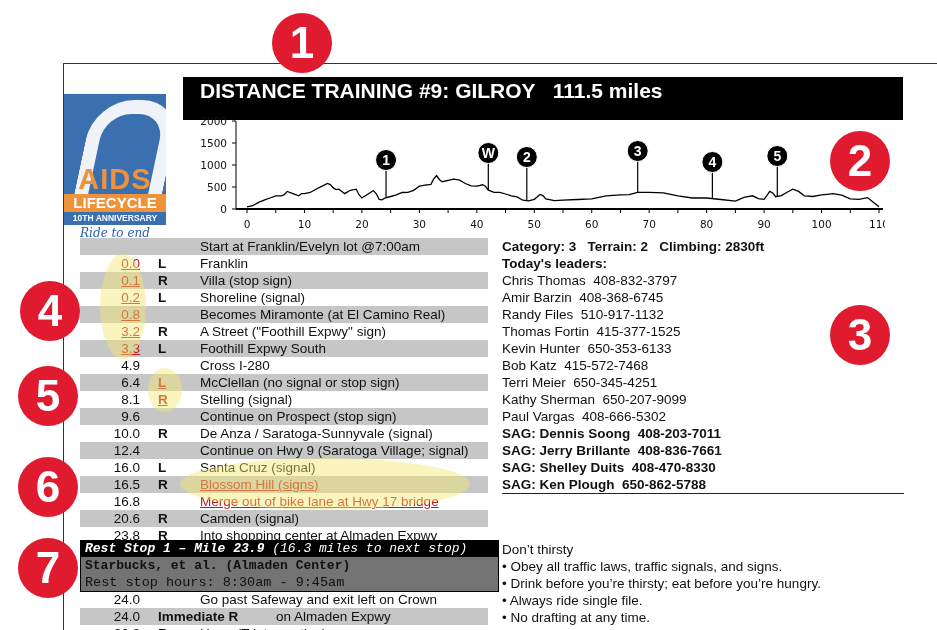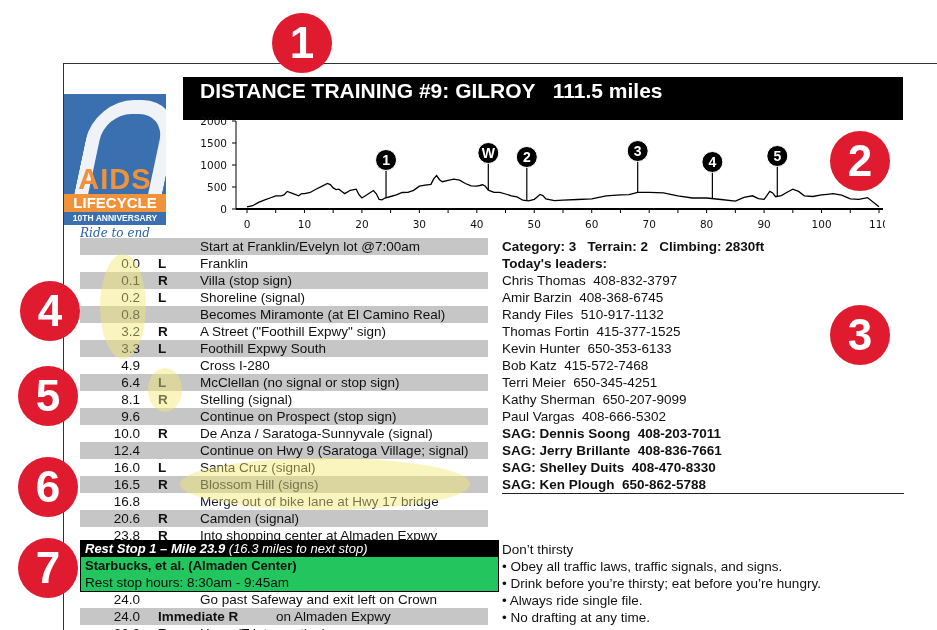--- a/index.html
+++ b/index.html
@@ -16,22 +16,22 @@
   .profile { position:absolute; left:185px; top:112px; }
   .callout { position:absolute; border-radius:50%; background:#e01b2f; color:#fff; font-weight:bold; text-align:center; font-family:"Liberation Sans", sans-serif; }
   .callout.big { width:60px; height:60px; font-size:44px; line-height:60px; }
   .cue-table { position:absolute; left:80px; top:238px; width:408px; }
   .cue-row { height:17px; line-height:17px; font-size:13.5px; position:relative; white-space:nowrap; }
   .cue-row.shade { background:#c6c6c6; }
   .cue-row .mi { position:absolute; left:0; width:60px; text-align:right; }
   .cue-row .dir { position:absolute; left:78px; font-weight:bold; }
   .cue-row .txt { position:absolute; left:120px; }
   .hl { position:absolute; background:rgba(245,230,110,0.45); border-radius:50%; pointer-events:none; }
-  .hl-text { color:#0f172a; }
-  .reststop { position:absolute; left:80px; top:540px; width:417px; border:1.5px solid #000; background:#22c55e; }
+  .hl-text { color:#b91c1c;text-decoration:underline; }
+  .reststop { position:absolute; left:80px; top:540px; width:417px; border:1.5px solid #000; background:#737373;font-family:Liberation Mono, monospace; }
   .reststop .rs-head { background:#000; color:#fff; font-size:13px; height:16px; line-height:16px; padding-left:4px; font-style:italic; }
   .reststop .rs-head b { font-weight:bold; }
   .reststop .rs-name { font-weight:bold; font-size:13px; padding-left:4px; height:17px; line-height:17px; }
   .reststop .rs-hours { font-size:13.5px; padding-left:4px; height:17px; line-height:17px; }
   .info { position:absolute; left:502px; top:238px; width:402px; font-size:13.5px; }
   .info .line { height:17px; line-height:17px; white-space:nowrap; }
   .info .bold { font-weight:bold; }
   .info .sep { border-bottom:1.5px solid #222; margin-top:0; }
   .dont { position:absolute; left:502px; top:541px; width:402px; font-size:13.5px; }
   .dont .line { height:17px; line-height:17px; white-space:nowrap; }

